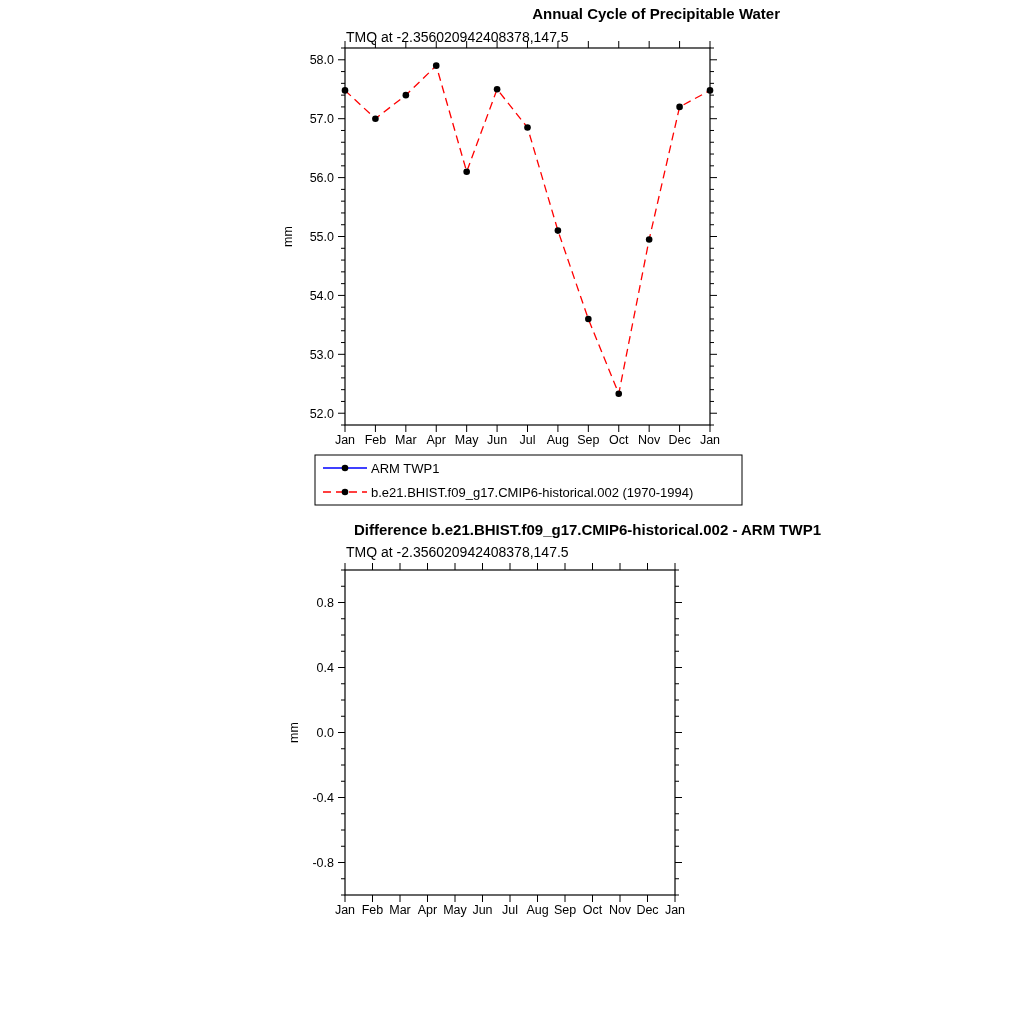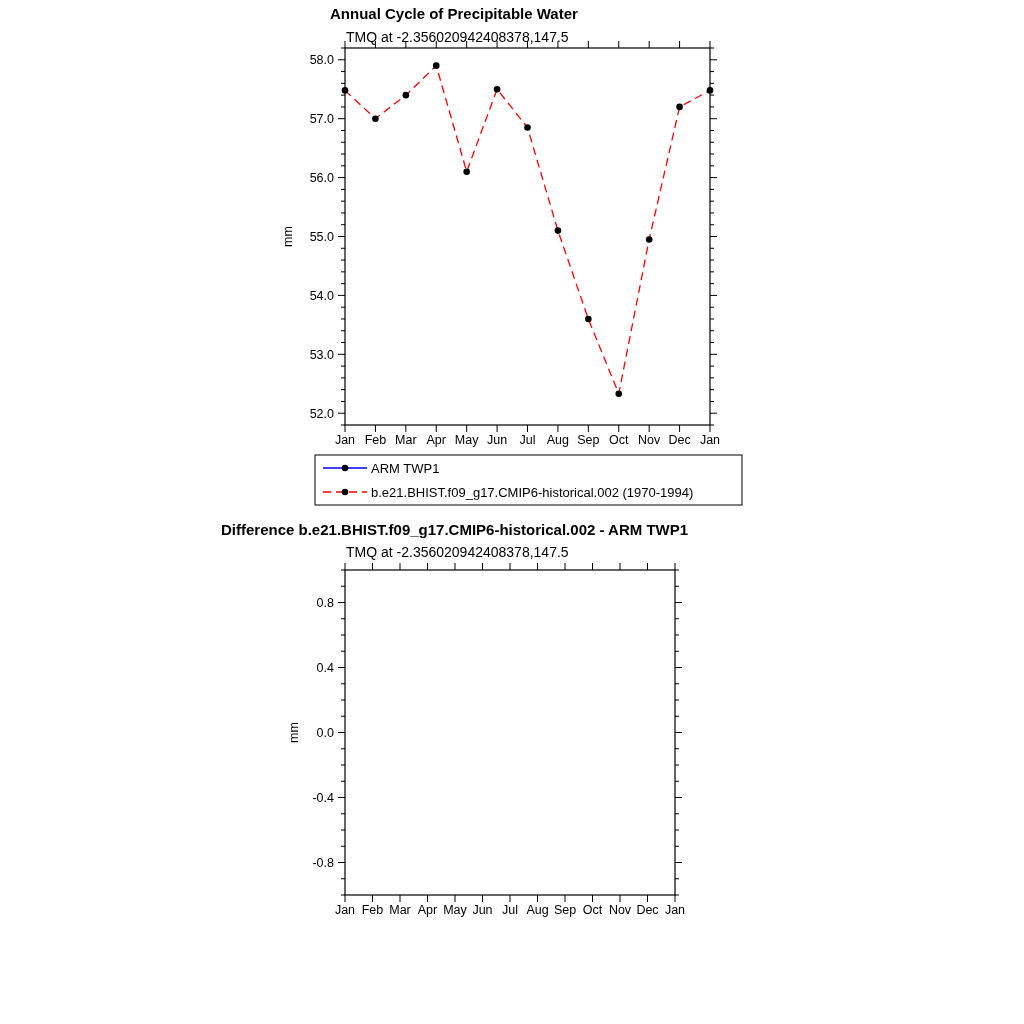--- a/index.html
+++ b/index.html
@@ -3,21 +3,21 @@
 <meta charset="utf-8">
 <style>
   html,body{margin:0;padding:0;}
   body{
     width:1024px;height:1024px;background:#ffffff;position:relative;
     font-family:"Liberation Sans",sans-serif;color:#000;overflow:hidden;
   }
   #plot-svg{position:absolute;left:0;top:0;}
   svg text{font-family:"Liberation Sans",sans-serif;fill:#000;}
   .fig-title{
-    position:absolute;text-align:left;font-weight:bold;font-size:15px;
+    position:absolute;text-align:right;font-weight:bold;font-size:15px;
     white-space:nowrap;
   }
   .fig-subtitle{
     position:absolute;font-size:14px;white-space:nowrap;text-align:center;
   }
 </style>
 </head>
 <body>
 
 <div>

